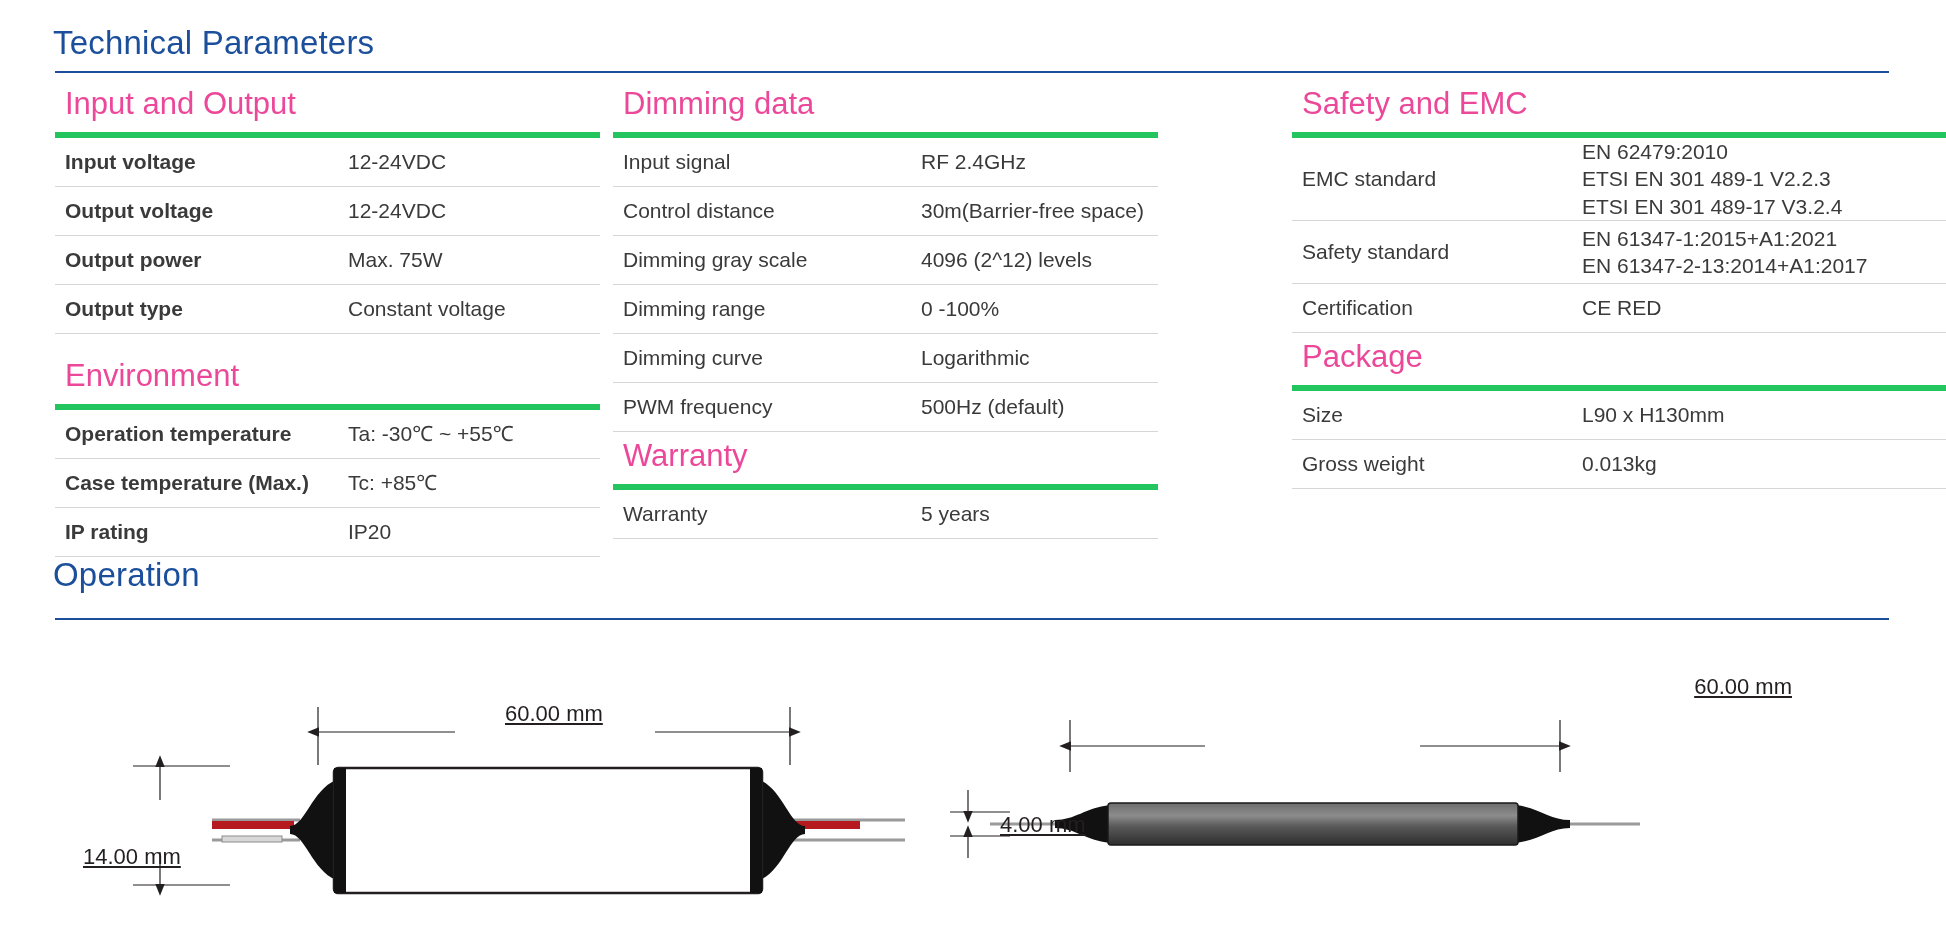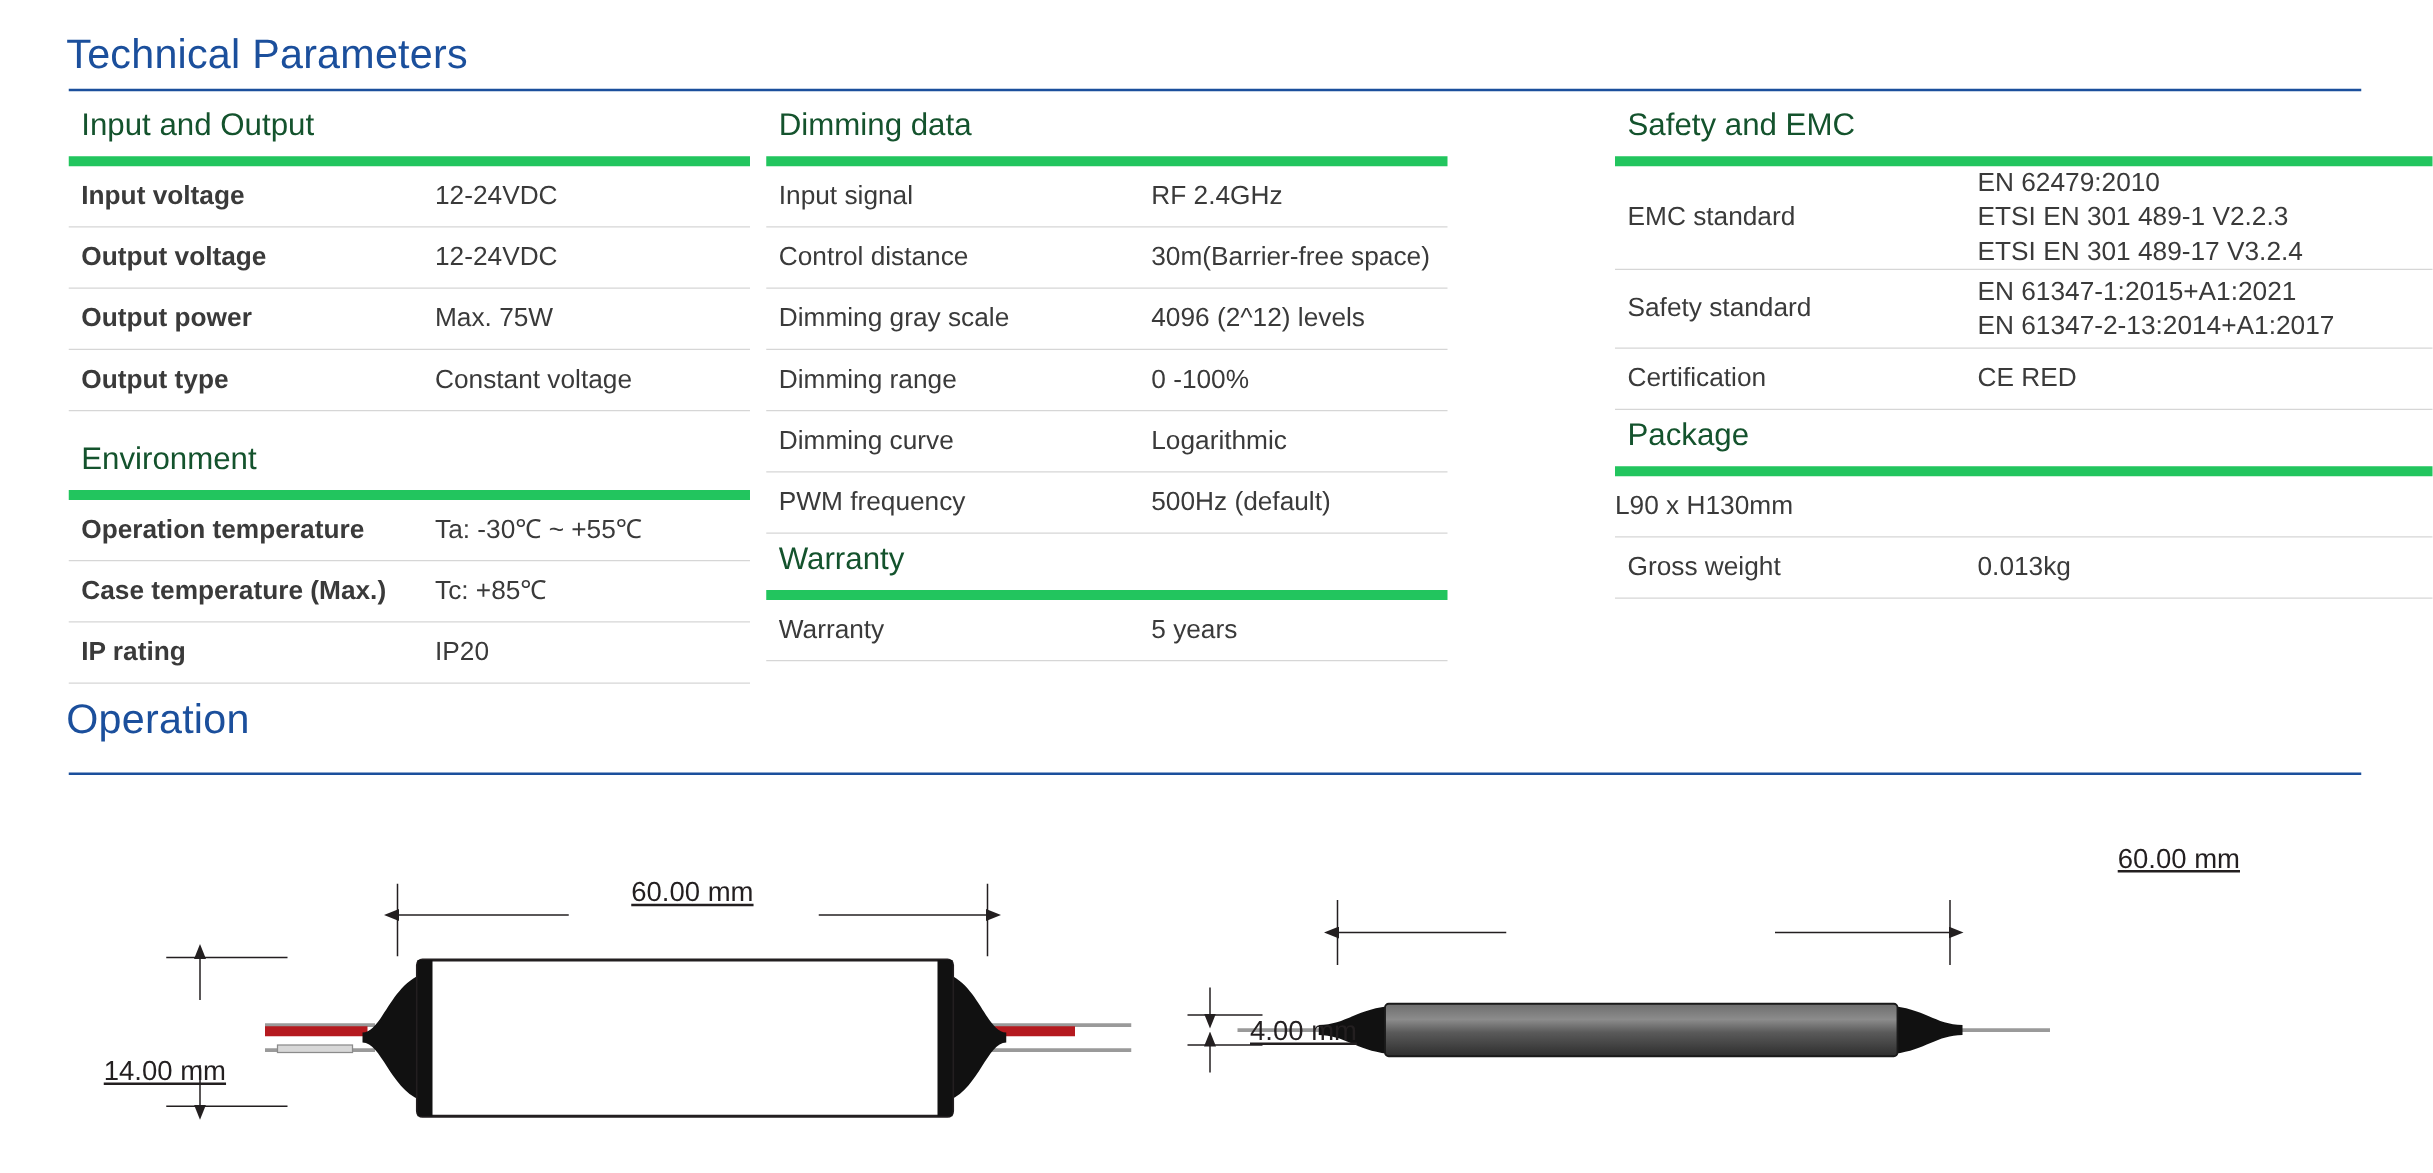--- a/index.html
+++ b/index.html
@@ -40,24 +40,24 @@
   
   .col {
     position: absolute;
     top: 86px;
   }
   .col-1 { left: 55px;  width: 545px; }
   .col-2 { left: 613px; width: 545px; }
   .col-3 { left: 1292px; width: 660px; }
 
   .group-head {
-    font-size: 25px;
-    color: #14532d;
+    font-size: 31px;
+    color: #ec4899;
     padding: 0 0 10px 10px;
-    border-bottom: 8px solid #22c55e;
+    border-bottom: 6px solid #22c55e;
     white-space: nowrap;
   }
   .group-head.spaced { margin-top: 24px; }
 
   .row {
     display: flex;
     align-items: center;
     min-height: 48px;
     border-bottom: 1px solid #d6d6d6;
     font-size: 21px;
@@ -197,20 +197,21 @@
 EN 61347-2-13:2014+A1:2017</div>
     </div>
     <div class="row">
       <div class="k">Certification</div>
       <div class="v">CE RED</div>
     </div>
 
     <div class="group-head" style="margin-top:6px;">Package</div>
 
     <div class="row">
+      <div class="k">Size</div>
       <div class="v">L90 x H130mm</div>
     </div>
     <div class="row last">
       <div class="k">Gross weight</div>
       <div class="v">0.013kg</div>
     </div>
   </div>
 
   <div class="section-title" style="left:53px; top:556px;">Operation</div>
   <div class="section-rule" style="left:55px; top:618px; width:1834px;"></div>

